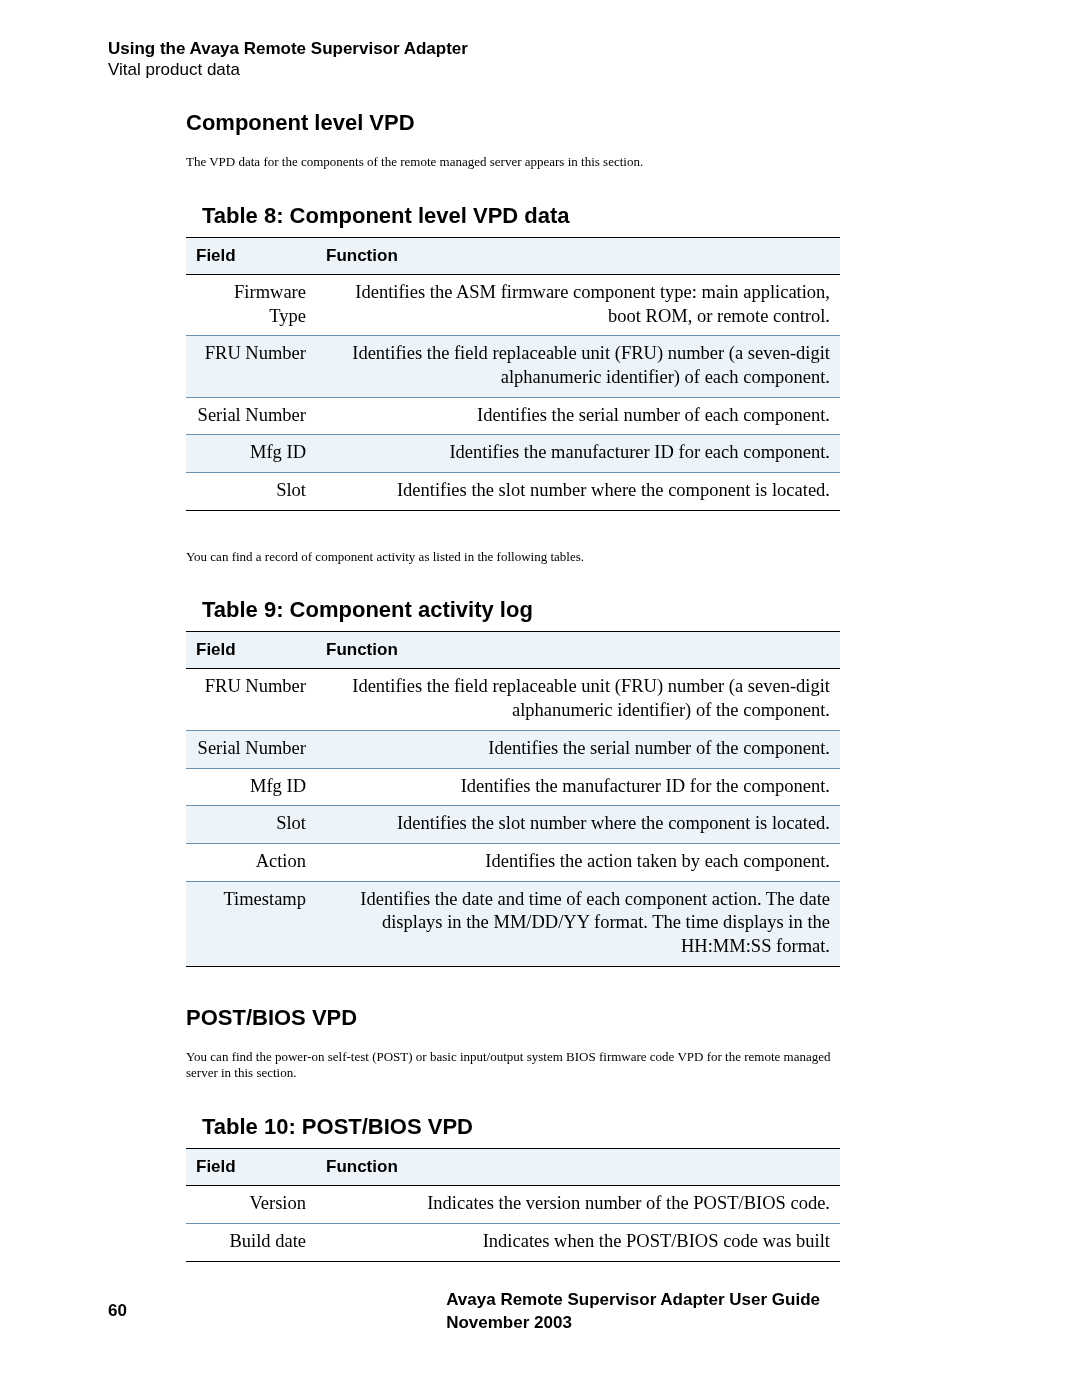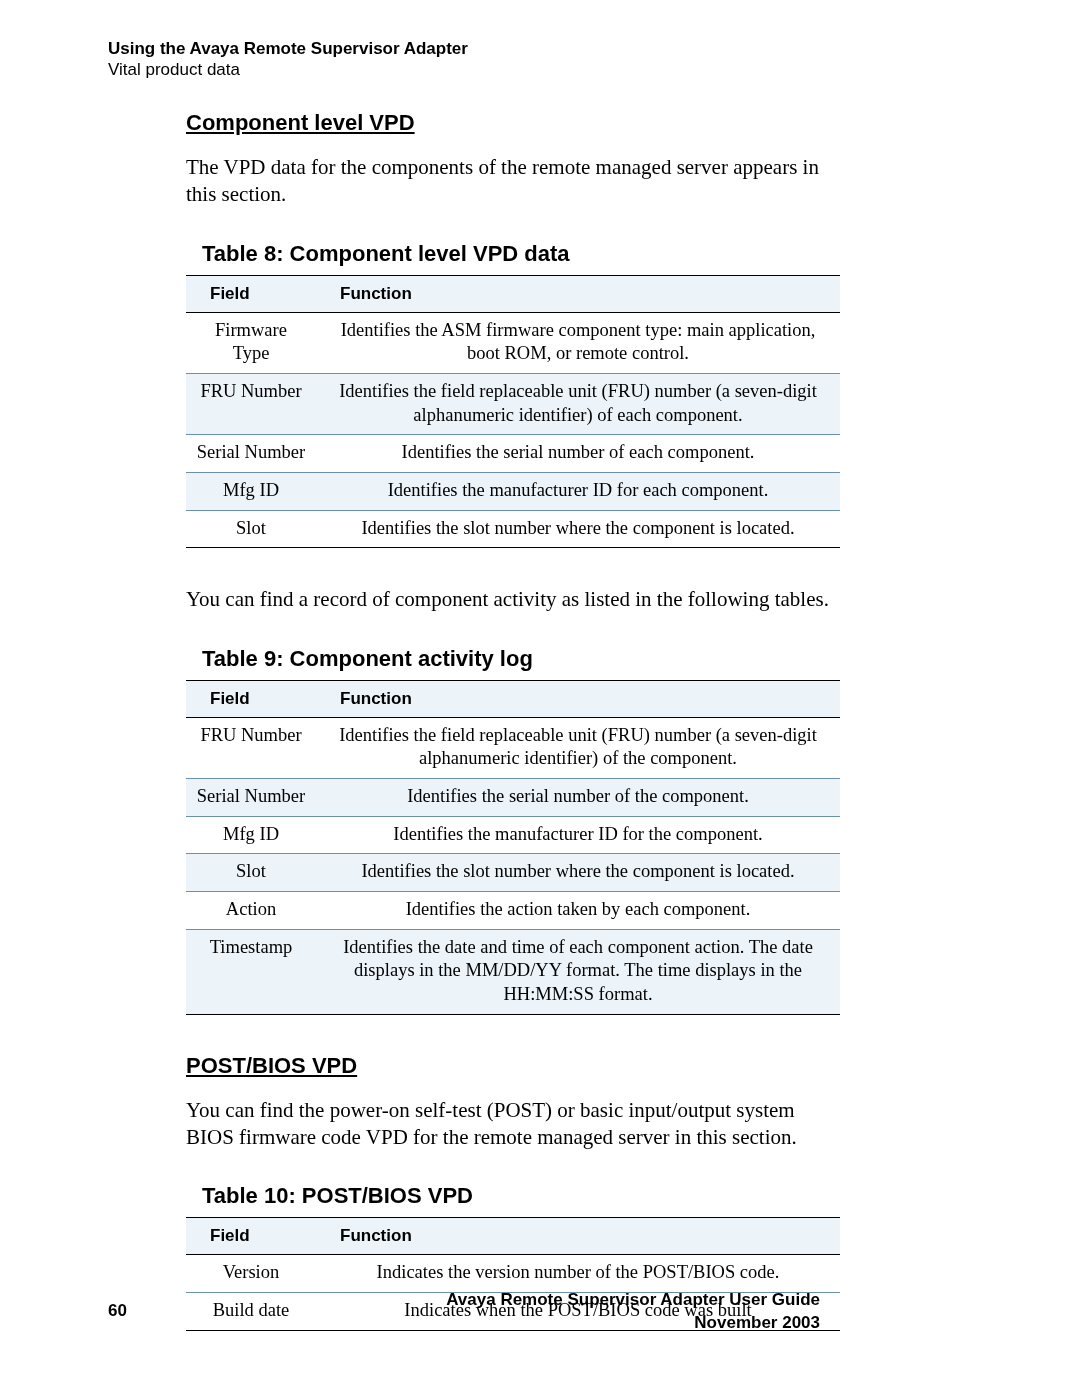--- a/index.html
+++ b/index.html
@@ -30,24 +30,23 @@
     position: absolute;
     top: 110px;
     left: 186px;
     width: 654px;
   }
   h2.section {
     font-family: Arial, Helvetica, sans-serif;
     font-weight: bold;
     font-size: 22px;
     margin: 0 0 18px 0;
-    text-decoration: underline;
   }
   p.body {
-    font-size: 21px;
+    font-size: 13px;
     line-height: 1.3;
     margin: 0 4px 32px 0;
   }
   .table-caption {
     font-family: Arial, Helvetica, sans-serif;
     font-weight: bold;
     font-size: 22px;
     margin: 0 0 8px 16px;
   }
   table.vpd {
@@ -56,48 +55,48 @@
     border-top: 1.5px solid #000;
     border-bottom: 1.5px solid #000;
     margin-bottom: 38px;
   }
   table.vpd thead th {
     background: #ecf3f9;
     font-family: Arial, Helvetica, sans-serif;
     font-weight: bold;
     font-size: 17px;
     text-align: left;
-    padding: 8px 24px;
+    padding: 8px 10px;
     border-top: 1.5px solid #000;
     border-bottom: 1.5px solid #000;
   }
   table.vpd tbody td {
     font-size: 18.5px;
     line-height: 1.28;
-    text-align: center;
+    text-align: right;
     vertical-align: top;
     padding: 6px 10px 7px 10px;
     border-bottom: 0.8px solid #6b90ad;
   }
   table.vpd tbody tr:last-child td {
     border-bottom: none;
   }
   table.vpd tbody tr.alt { background: #ecf3f9; }
   table.vpd col.c1 { width: 130px; }
   .footer {
     position: absolute;
     bottom: 62px;
     left: 108px;
     right: 108px;
     font-family: Arial, Helvetica, sans-serif;
     font-weight: bold;
     font-size: 17px;
   }
   .footer .pagenum { float: left; margin-top: 12px; }
-  .footer .guide { float: right; text-align: right; line-height: 1.35; }
+  .footer .guide { float: right; line-height: 1.35; }
 </style>
 </head>
 <body>
 
 <div class="page">
 
   <div class="running-header">
     <span class="bold">Using the Avaya Remote Supervisor Adapter</span><br>
     <span>Vital product data</span>
   </div>

